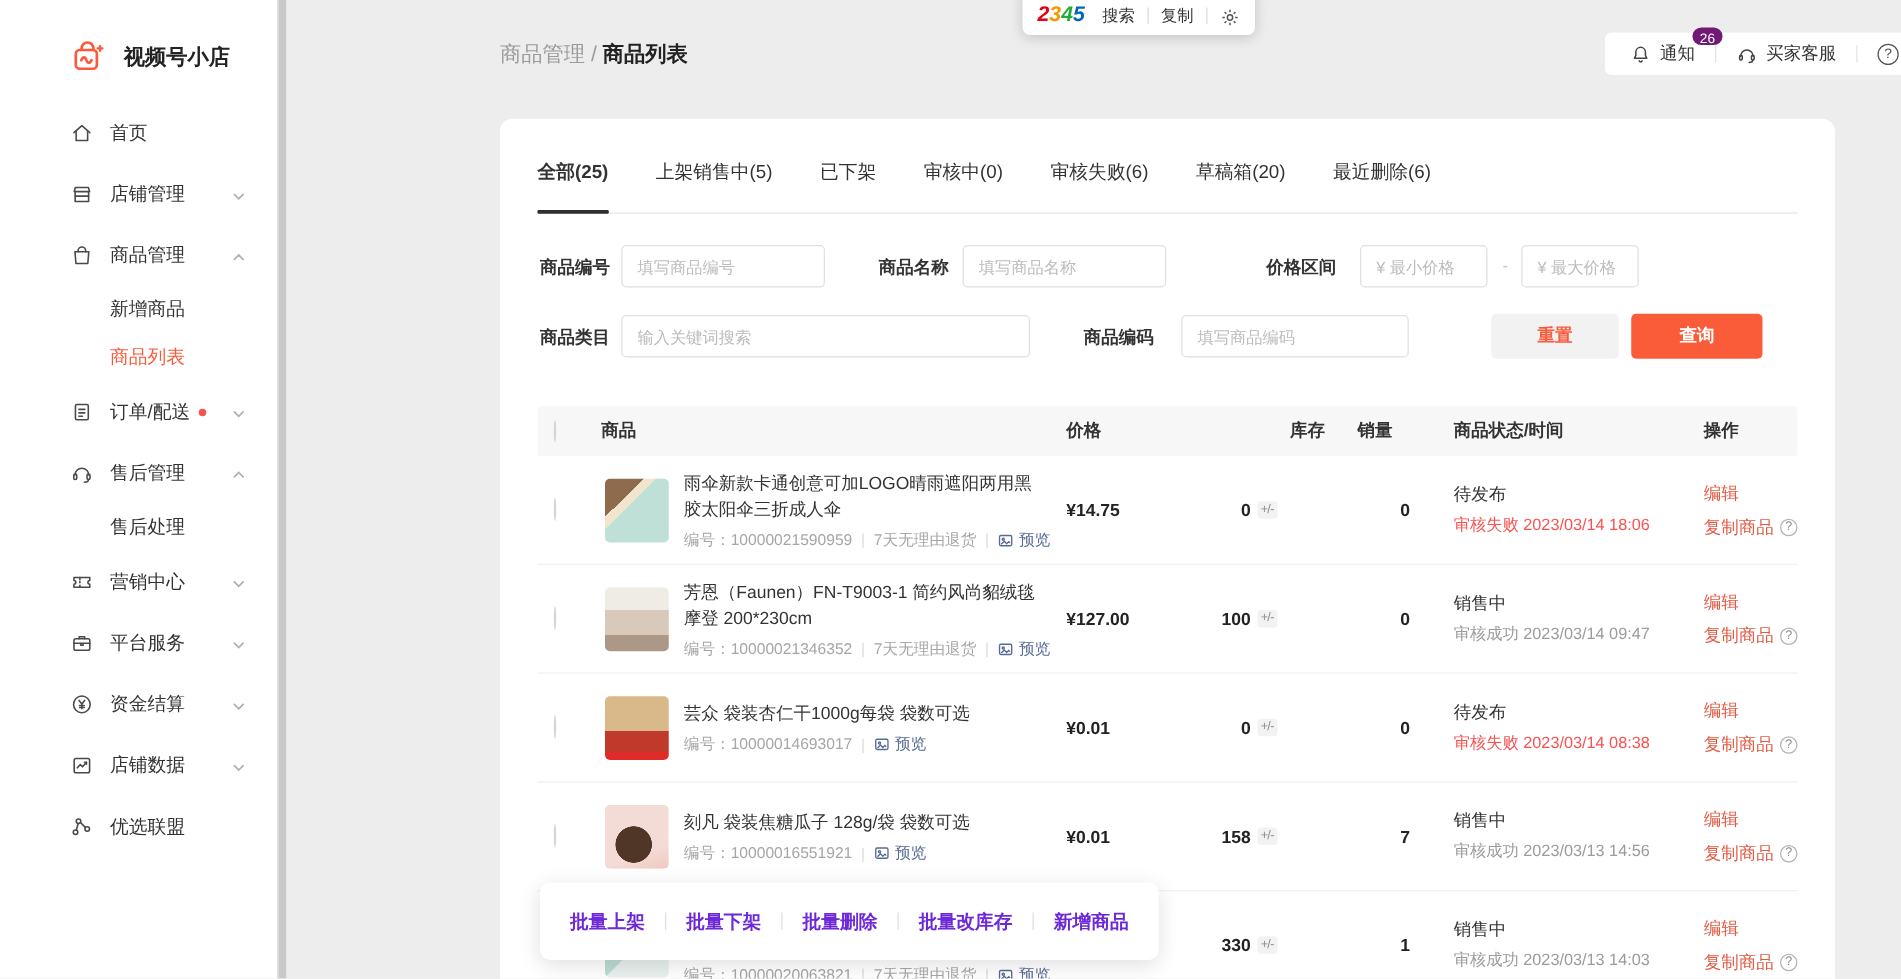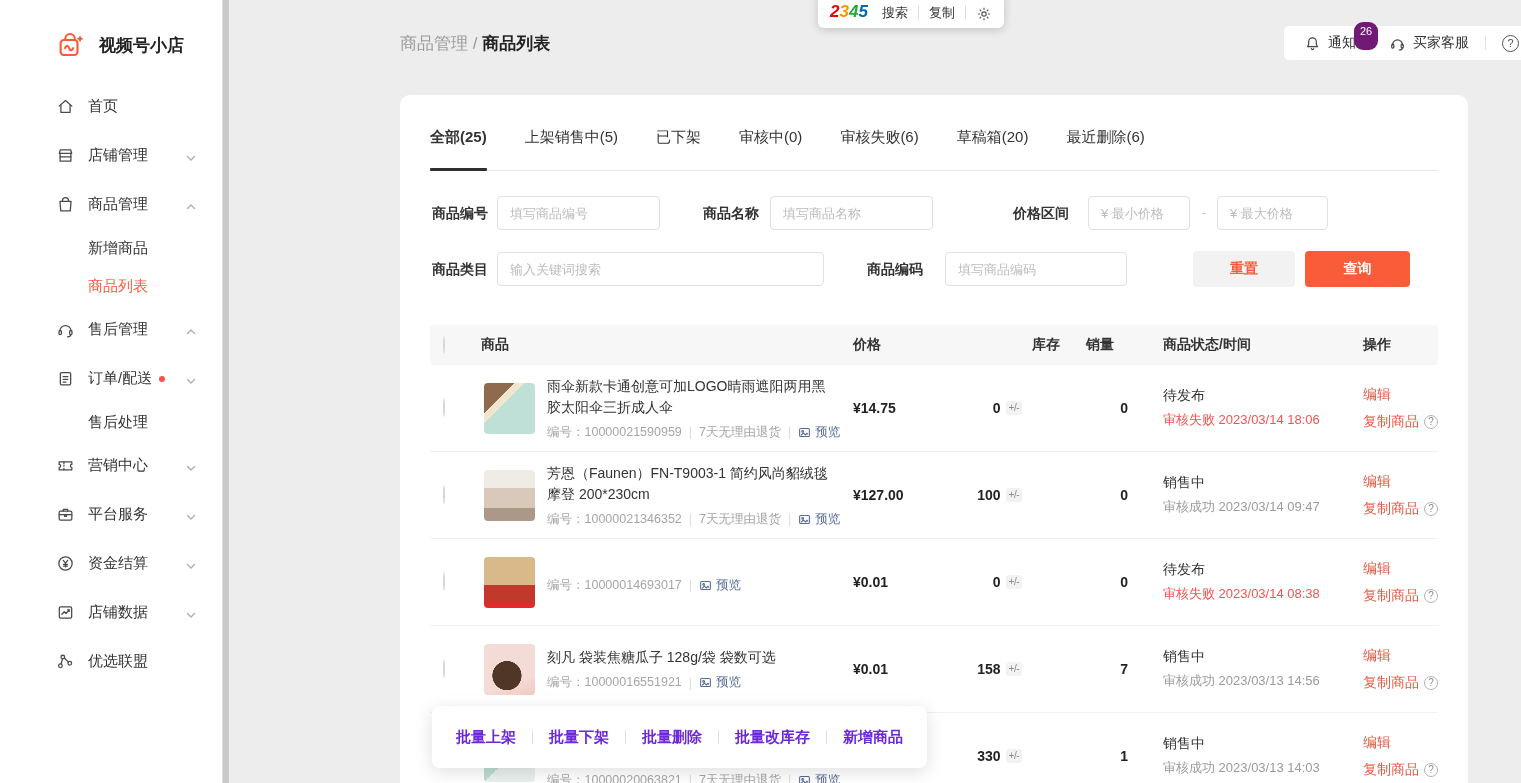--- a/index.html
+++ b/index.html
@@ -25,21 +25,21 @@
   .s-sub { height:38px; line-height:38px; padding-left:48px; font-size:15px; color:#333; cursor:pointer; }
   .s-sub.active { color:#fa5a3c; }
 
   
   .topbar { position:absolute; left:1283px; top:25px; height:36px; background:#fff; border:1px solid #ececec; border-radius:6px; display:flex; align-items:center; padding:0 14px 0 20px; z-index:6; white-space:nowrap; }
   .tb-item { display:flex; align-items:center; gap:7px; font-size:14px; color:#333; cursor:pointer; }
   .tb-icon { width:17px; height:17px; color:#444; }
   .tb-icon svg { width:17px; height:17px; }
   .tb-sep { width:1px; height:14px; background:#e3e3e3; margin:0 16px; }
   .notice-wrap { position:relative; }
-  .badge { position:absolute; top:-12px; right:-22px; min-width:24px; height:28px; background:#701a75; color:#fff; font-size:11px; line-height:18px; text-align:center; border-radius:9px; padding:0 5px; }
+  .badge { position:absolute; top:-12px; right:-22px; min-width:24px; height:14px; background:#701a75; color:#fff; font-size:11px; line-height:18px; text-align:center; border-radius:9px; padding:0 5px; }
   .q-circle { width:17px; height:17px; border:1.4px solid #555; border-radius:50%; font-size:11px; color:#555; display:flex; align-items:center; justify-content:center; }
 
   
   .ext-popup { position:absolute; left:818px; top:-10px; height:38px; background:#fff; border-radius:6px; box-shadow:0 2px 10px rgba(0,0,0,.18); display:flex; align-items:flex-end; padding:0 12px 6px 12px; z-index:30; }
   .ext-logo { font-size:17px; font-weight:800; font-style:italic; letter-spacing:0; margin-right:14px; }
   .ext-logo b:nth-child(1){color:#e60012;} .ext-logo b:nth-child(2){color:#f39800;}
   .ext-logo b:nth-child(3){color:#22ac38;} .ext-logo b:nth-child(4){color:#0068b7;}
   .ext-item { font-size:13px; color:#333; cursor:pointer; }
   .ext-sep { width:1px; height:13px; background:#dcdcdc; margin:0 10px; align-self:flex-end; margin-bottom:3px; }
   .ext-gear { width:16px; height:16px; color:#555; }
@@ -148,39 +148,39 @@
    <span class="s-label">商品管理</span>
 
    <span class="s-chev up"><svg viewBox="0 0 12 12" fill="none" stroke="currentColor" stroke-width="1.4" stroke-linecap="round">
               <path d="M2.5 4.5 6 8l3.5-3.5"></path>
             </svg></span>
  </div>
         <div class="s-sub">新增商品</div>
         <div class="s-sub active">商品列表</div>
         <div class="s-item">
    <span class="s-icon"><svg viewBox="0 0 24 24" fill="none" stroke="currentColor" stroke-width="1.6" stroke-linecap="round" stroke-linejoin="round">
+              <rect x="5.5" y="4.5" width="13" height="15.5" rx="1.6"></rect>
+              <path d="M9 9.5h6M9 13h6M9 16.5h3.6"></path>
+            </svg></span>
+   <span class="s-label">订单/配送</span>
+   <span class="s-dot"></span>
+   <span class="s-chev down"><svg viewBox="0 0 12 12" fill="none" stroke="currentColor" stroke-width="1.4" stroke-linecap="round">
+              <path d="M2.5 4.5 6 8l3.5-3.5"></path>
+            </svg></span>
+ </div>
+        <div class="s-item">
+   <span class="s-icon"><svg viewBox="0 0 24 24" fill="none" stroke="currentColor" stroke-width="1.6" stroke-linecap="round" stroke-linejoin="round">
               <path d="M5 14a7 7 0 0 1 14 0"></path>
               <rect x="3.8" y="13" width="3" height="5.4" rx="1.4"></rect>
               <rect x="17.2" y="13" width="3" height="5.4" rx="1.4"></rect>
               <path d="M18.7 18.4c0 1.8-2 2.8-4.2 2.8"></path>
             </svg></span>
    <span class="s-label">售后管理</span>
 
    <span class="s-chev up"><svg viewBox="0 0 12 12" fill="none" stroke="currentColor" stroke-width="1.4" stroke-linecap="round">
-              <path d="M2.5 4.5 6 8l3.5-3.5"></path>
-            </svg></span>
- </div>
-        <div class="s-item">
-   <span class="s-icon"><svg viewBox="0 0 24 24" fill="none" stroke="currentColor" stroke-width="1.6" stroke-linecap="round" stroke-linejoin="round">
-              <rect x="5.5" y="4.5" width="13" height="15.5" rx="1.6"></rect>
-              <path d="M9 9.5h6M9 13h6M9 16.5h3.6"></path>
-            </svg></span>
-   <span class="s-label">订单/配送</span>
-   <span class="s-dot"></span>
-   <span class="s-chev down"><svg viewBox="0 0 12 12" fill="none" stroke="currentColor" stroke-width="1.4" stroke-linecap="round">
               <path d="M2.5 4.5 6 8l3.5-3.5"></path>
             </svg></span>
  </div>
         <div class="s-sub">售后处理</div>
         <div class="s-item">
    <span class="s-icon"><svg viewBox="0 0 24 24" fill="none" stroke="currentColor" stroke-width="1.6" stroke-linecap="round" stroke-linejoin="round">
               <path d="M4 7.5h16v3.1a1.9 1.9 0 0 0 0 3.8v3.1H4v-3.1a1.9 1.9 0 0 0 0-3.8z"></path>
               <path d="M10 7.5v2M10 15.5v2M10 11.5v1.4"></path>
             </svg></span>
    <span class="s-label">营销中心</span>
@@ -302,21 +302,21 @@
         </div>
 
       <div class="filters">
         <span class="f-label" style="left:2px; top:25px;">商品编号</span>
         <input class="f-input" style="left: 67px; top: 25px; width: 163px;" placeholder="填写商品编号">
         <span class="f-label" style="left:273px; top:25px;">商品名称</span>
         <input class="f-input" style="left: 340px; top: 25px; width: 163px;" placeholder="填写商品名称">
         <span class="f-label" style="left:583px; top:25px;">价格区间</span>
         <input class="f-input" style="left: 658px; top: 25px; width: 102px;" placeholder="¥ 最小价格">
         <span class="f-dash" style="left:772px; top:25px;">-</span>
-        <input class="f-input" style="left: 787px; top: 25px; width: 111px;" placeholder="¥ 最大价格">
+        <input class="f-input" style="left: 787px; top: 25px; width: 94px;" placeholder="¥ 最大价格">
 
         <span class="f-label" style="left:2px; top:81px;">商品类目</span>
         <input class="f-input" style="left: 67px; top: 81px; width: 327px;" placeholder="输入关键词搜索">
         <span class="f-label" style="left:437px; top:81px;">商品编码</span>
         <input class="f-input" style="left: 515px; top: 81px; width: 182px;" placeholder="填写商品编码">
         <button class="btn btn-reset" style="left:763px; top:80px; width:102px;">重置</button>
         <button class="btn btn-search" style="left:875px; top:80px; width:105px;">查询</button>
       </div>
 
       <div class="thead">
@@ -405,20 +405,21 @@
                 <span class="a-link">复制商品</span>
                 <span class="q-icon">?</span>
               </div>
   </div>
  </div>
           <div class="trow tall">
   <div class="c-check"><span class="circle-cb"></span></div>
   <div class="prod">
     <span class="p-img" style="background:linear-gradient(180deg,#d9b98a 0 55%,#c0392b 55% 88%,#e02b2b 88% 100%)"></span>
     <div class="p-txt">
+      <div class="p-name">芸众 袋装杏仁干1000g每袋 袋数可选</div>
       <div class="p-meta">
         <span>编号：10000014693017</span>
         <span class="m-sep">|</span>
         <span class="preview"><span class="pv-icon">
                       <svg viewBox="0 0 24 24" fill="none" stroke="currentColor" stroke-width="2">
                         <rect x="3" y="4.5" width="18" height="15" rx="2"></rect>
                         <circle cx="8.5" cy="10" r="1.6"></circle>
                         <path d="M5.5 17.5l4.5-4.5 3.5 3.5 3-3 2 2"></path>
                       </svg>
                     </span>预览</span>

